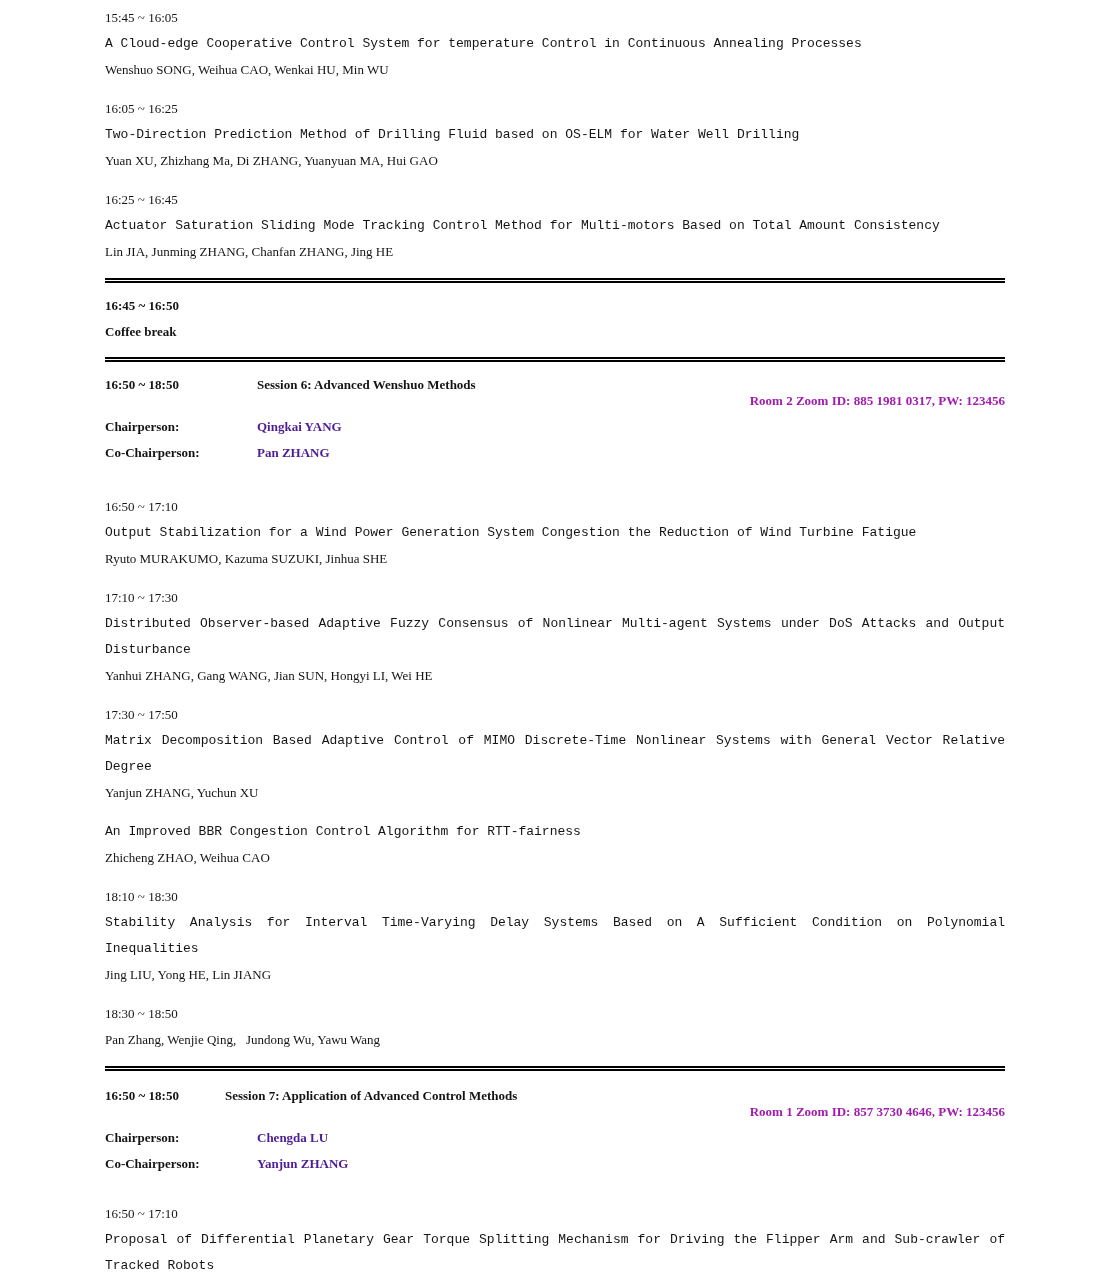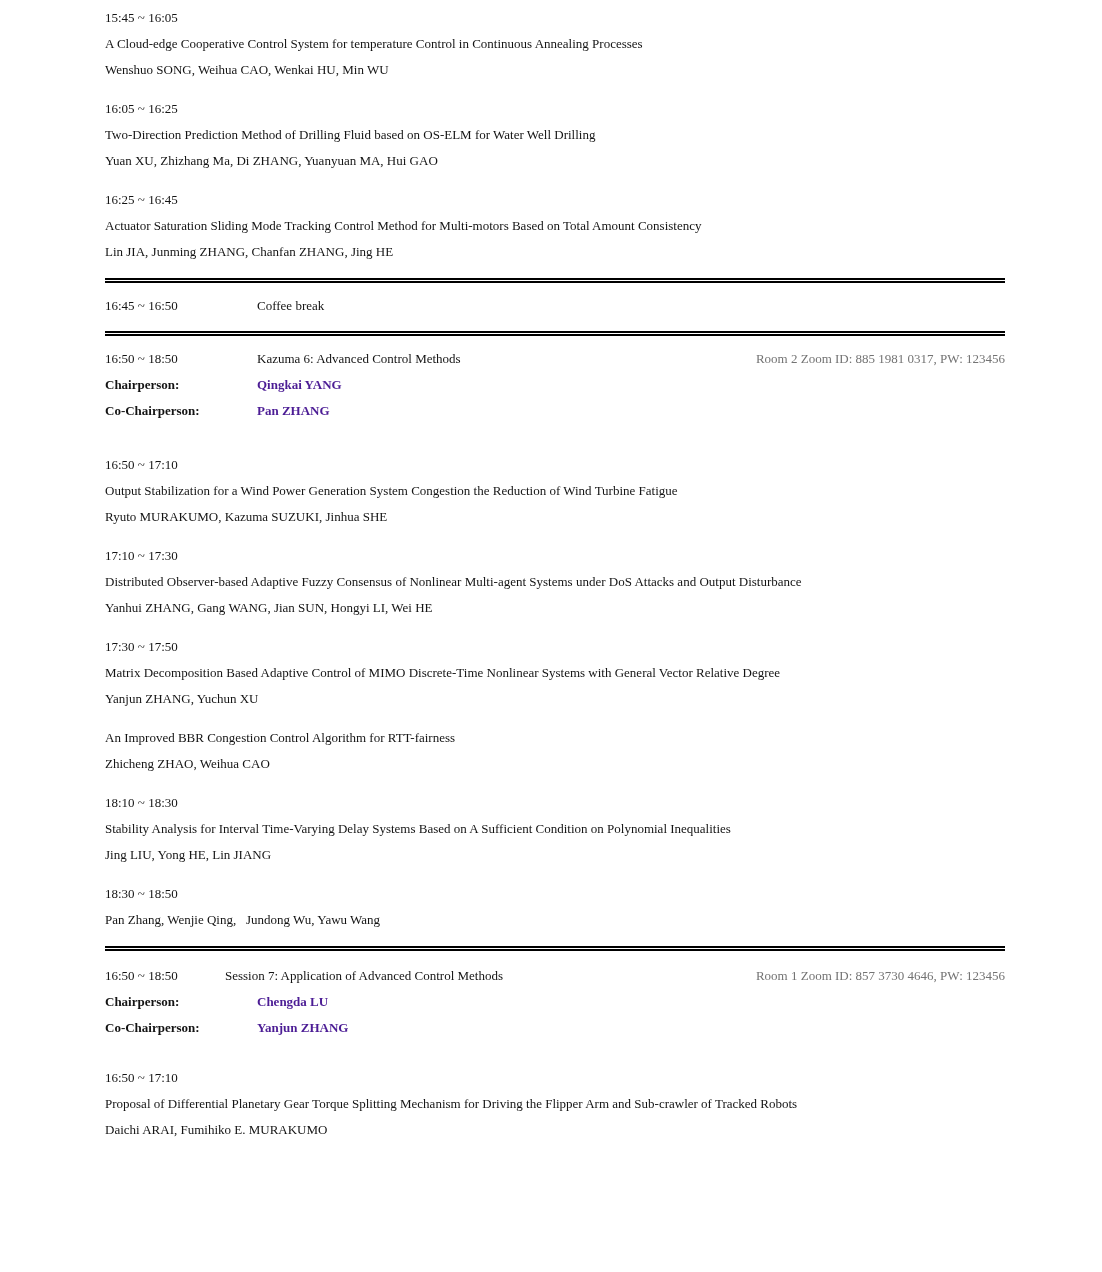--- a/index.html
+++ b/index.html
@@ -11,41 +11,42 @@
     padding: 5px 97px 0 105px;
     background: #ffffff;
     font-family: "Liberation Serif", serif;
     font-size: 13px;
     line-height: 26px;
     color: #141414;
     overflow: hidden;
   }
   .paper { margin-bottom: 13px; }
   .paper .time { text-align: left; }
-  .paper .title { text-align: justify; }
+  .paper .title { text-align: justify; font-family: Liberation Mono, monospace; }
   .paper .authors { white-space: pre-wrap; }
 
   .rule {
     border-top: 5px double #000;
     height: 0;
   }
 
   .coffee-row {
     display: flex;
     padding: 10px 0 12px 0;
-    font-weight: normal;
+    font-weight: bold;
+    flex-direction: column;
   }
   .coffee-row .time { width: 152px; flex: 0 0 auto; }
 
   .session-header { margin: 10px 0 28px 0; }
   .session-header.s7 { margin: 12px 0 24px 0; }
-  .session-row { display: flex; font-weight: normal; }
+  .session-row { display: flex; font-weight: bold; }
   .session-row .session-time { width: 152px; flex: 0 0 auto; }
   .session-header.s7 .session-row .session-time { width: 120px; }
-  .session-row .session-room { margin-left: auto; color: #737373; white-space: nowrap; }
+  .session-row .session-room { margin-left: auto; color: #a21caf; white-space: nowrap; margin-top: 16px; }
   .chair-row { display: flex; font-weight: bold; }
   .chair-row .chair-label { width: 152px; flex: 0 0 auto; }
   .chair-row .chair-name { color: #4c1d95; }
 </style>
 </head>
 <body>
 
 <div class="page">
 
   <section>
@@ -69,21 +70,21 @@
   <div class="rule"></div>
   <div class="coffee-row">
     <span class="time">16:45 ~ 16:50</span>
     <span>Coffee break</span>
   </div>
   <div class="rule"></div>
 
   <section class="session-header">
     <div class="session-row">
       <span class="session-time">16:50 ~ 18:50</span>
-      <span class="session-title">Kazuma 6: Advanced Control Methods</span>
+      <span class="session-title">Session 6: Advanced Wenshuo Methods</span>
       <span class="session-room">Room 2 Zoom ID: 885 1981 0317, PW: 123456</span>
     </div>
     <div class="chair-row">
       <span class="chair-label">Chairperson:</span>
       <span class="chair-name">Qingkai YANG</span>
     </div>
     <div class="chair-row">
       <span class="chair-label">Co-Chairperson:</span>
       <span class="chair-name">Pan ZHANG</span>
     </div>

